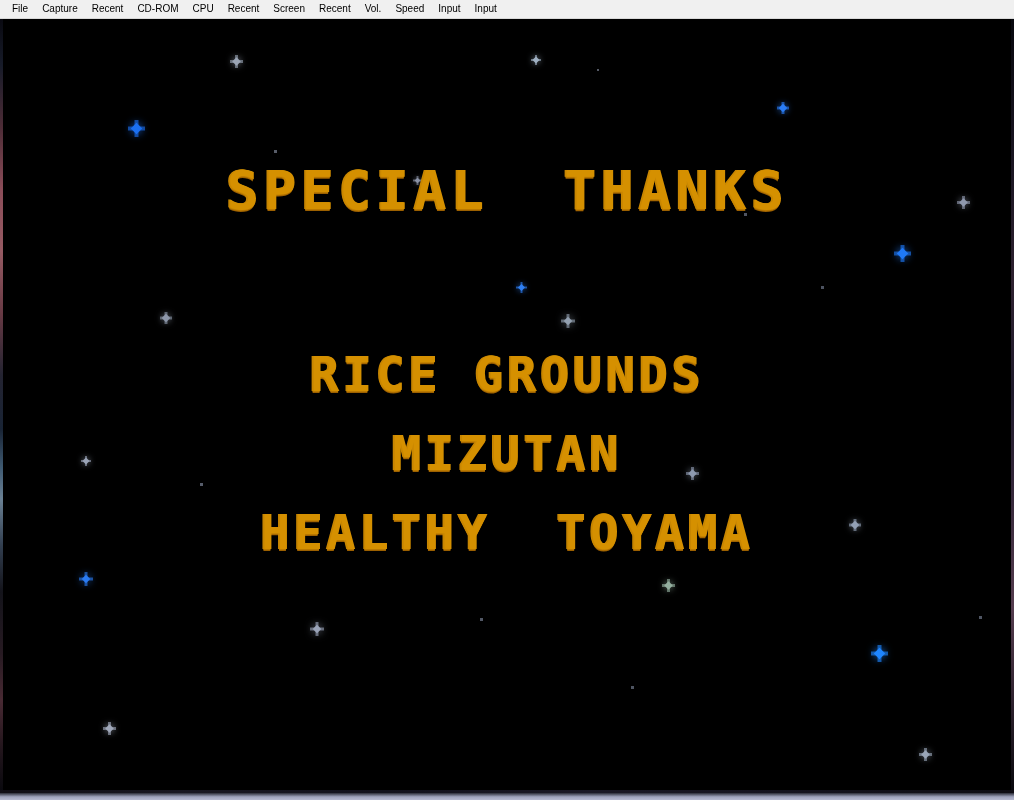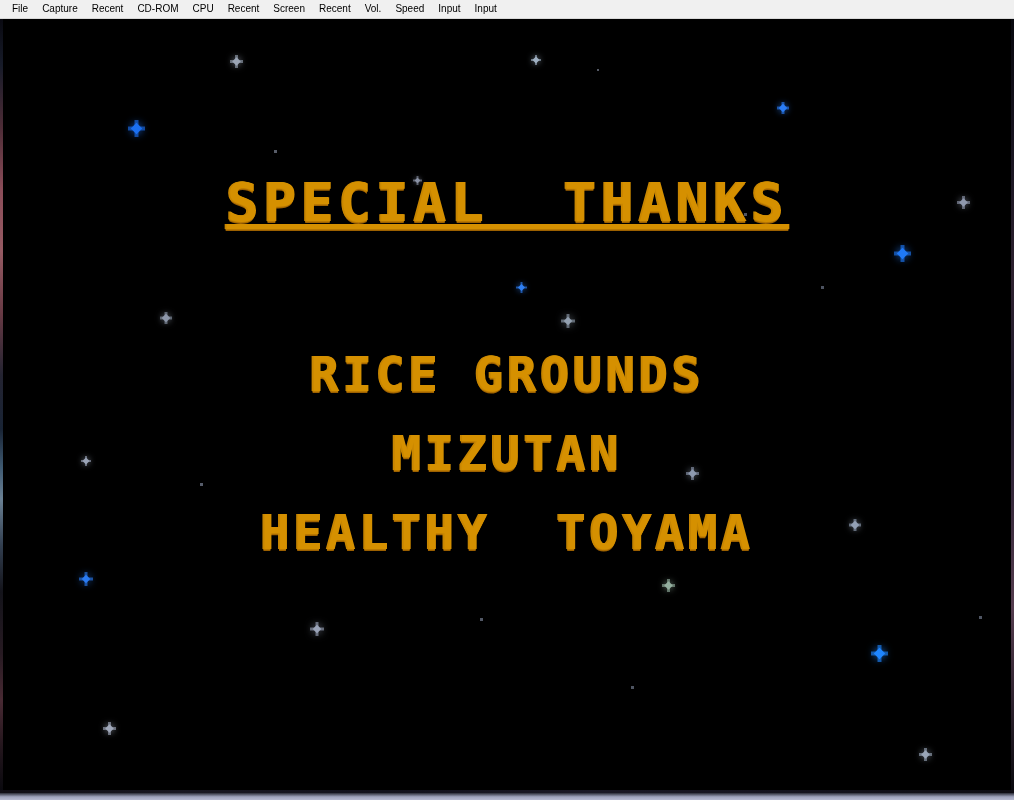--- a/index.html
+++ b/index.html
@@ -379,21 +379,21 @@
             <div class="sp-h" style="width: 13px; height: 3px; opacity: 0.62;"></div>
             <div class="sp-c" style="width: 6px; height: 6px; transform: translate(-50%, -50%) rotate(45deg); box-shadow: rgb(160, 168, 186) 0px 0px 7px;"></div>
           </div>
           <div class="star" style="left: 925px; top: 735px; width: 13px; height: 13px; color: rgb(154, 166, 184);">
             <div class="sp-v" style="width: 3px; height: 13px; opacity: 0.62;"></div>
             <div class="sp-h" style="width: 13px; height: 3px; opacity: 0.62;"></div>
             <div class="sp-c" style="width: 6px; height: 6px; transform: translate(-50%, -50%) rotate(45deg); box-shadow: rgb(154, 166, 184) 0px 0px 7px;"></div>
           </div>
         </div>
       <div id="credits">
-          <div class="credit-line big" style="top: 152px; text-decoration: underline;">SPECIAL  THANKS</div>
+          <div class="credit-line big" style="top: 140px;">SPECIAL  THANKS</div>
           <div class="credit-line mid" style="top: 327px;">RICE GROUNDS</div>
           <div class="credit-line mid" style="top: 406px;">MIZUTAN</div>
           <div class="credit-line mid" style="top: 485px;">HEALTHY  TOYAMA</div>
         </div>
       <div id="overscan-left"></div>
       <div id="overscan-right"></div>
       <div id="overscan-bottom"></div>
     </div>
 
   </div>

